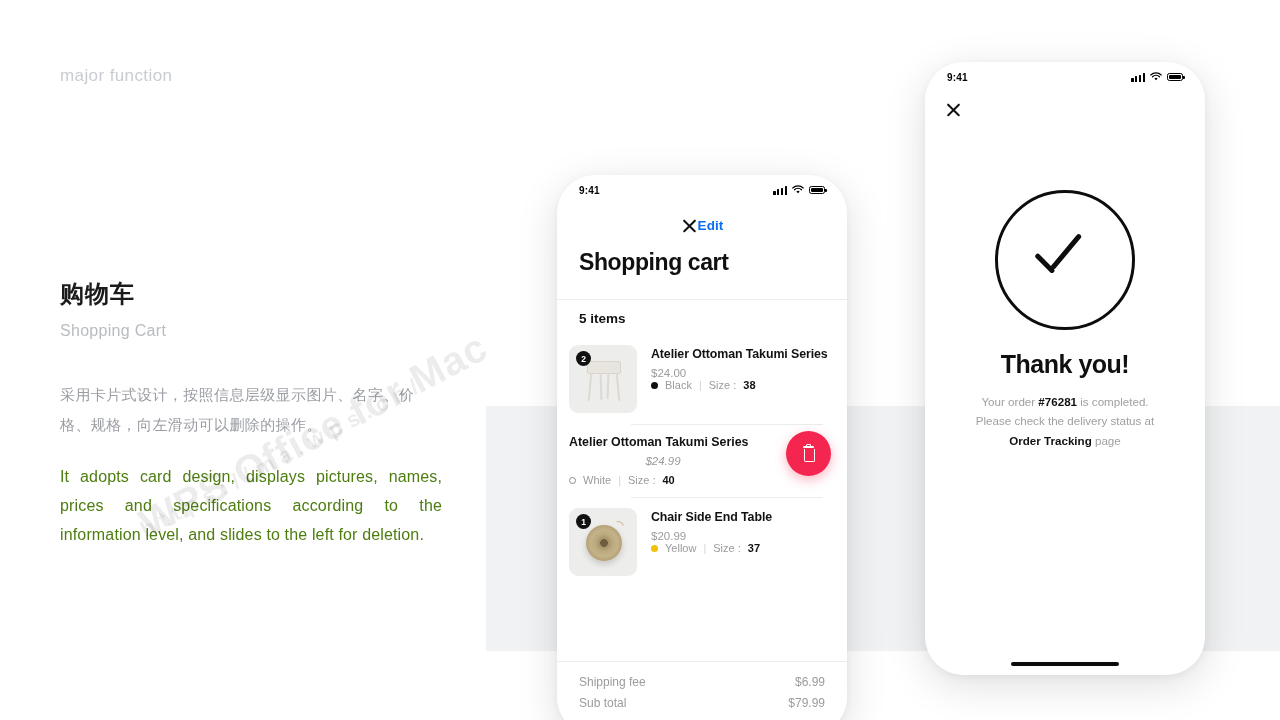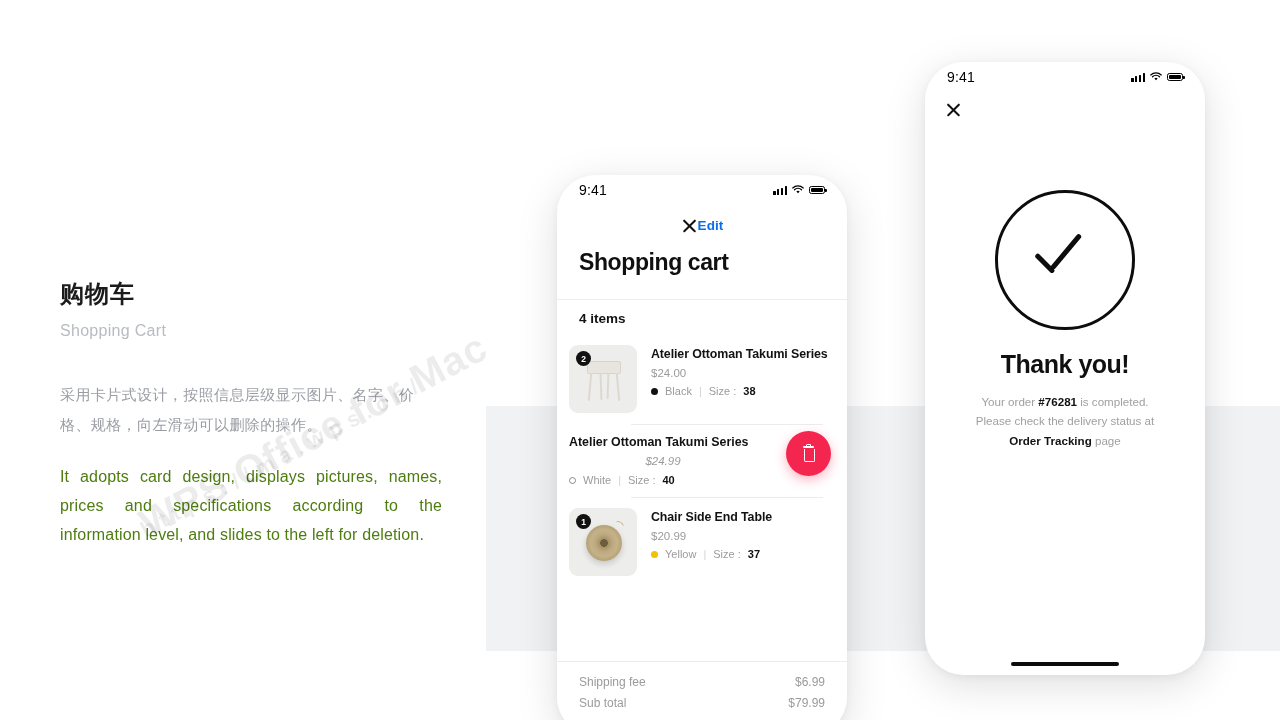--- a/index.html
+++ b/index.html
@@ -52,21 +52,21 @@
   .phone .notch{
     position:absolute; top:0; left:50%; transform:translateX(-50%);
     width:43%; height:26px; background:#ffffff; border-radius:0 0 16px 16px;
     z-index:6;
   }
   .statusbar{
     position:absolute; top:0; left:0; right:0; height:30px;
     display:flex; align-items:center; justify-content:space-between;
     padding:0 22px; z-index:7; pointer-events:none;
   }
-  .status-time{ font-size:14px; font-weight:400; color:#000; letter-spacing:.2px; }
+  .status-time{ font-size:10px; font-weight:700; color:#000; letter-spacing:.2px; }
   .status-icons{ display:flex; align-items:center; gap:5px; }
 
   
   .sig{ display:flex; align-items:flex-end; gap:1.4px; height:9px; }
   .sig i{ width:2.4px; background:#000; border-radius:.6px; display:block; }
   .sig i:nth-child(1){height:3.5px}
   .sig i:nth-child(2){height:5.3px}
   .sig i:nth-child(3){height:7px}
   .sig i:nth-child(4){height:9px}
   .batt{
@@ -148,21 +148,21 @@
   }
   .twine .str{
     position:absolute; width:12px; height:12px; border:1px solid #cbbb93;
     border-radius:50%; border-color:#cbbb93 transparent transparent transparent;
     top:-4px; right:-2px; transform:rotate(30deg);
   }
 
   .row-info{ flex:1; min-width:0; padding-top:2px; }
   .prod-name{ font-size:12.4px; font-weight:700; color:#121212; letter-spacing:-.1px; }
   .prod-price{ font-size:11.5px; color:#9b9b9b; margin-top:6px; }
-  .prod-meta{ display:flex; align-items:center; gap:7px; margin-top:6px; font-size:11px; color:#9b9b9b; }
+  .prod-meta{ display:flex; align-items:center; gap:7px; font-size:11px; color:#9b9b9b; }
   .dot{ width:7px; height:7px; border-radius:50%; display:inline-block; }
   .dot.hollow{ background:transparent; border:1.3px solid #8b8b8b; }
   .sep{ color:#d3d3d3; }
   .sz-val{ color:#111; font-weight:700; }
   .row-sep{ height:1px; background:#ececec; margin:11px 12px 0 62px; }
 
   
   .cart-row.swiped .row-inner{ padding-right:0; }
   .swipe-body{ width:100%; }
   .swipe-name{ font-size:12.4px; font-weight:700; color:#121212; }
@@ -234,20 +234,21 @@
     font-weight:700; white-space:nowrap; letter-spacing:1px;
     transform-origin:left top;
   }
   .wm1{ left:132px; top:506px; font-size:40px; transform:rotate(-28deg); }
   .wm2{ left:136px; top:520px; font-size:22px; transform:rotate(-28deg); letter-spacing:7px; }
 </style>
 </head>
 <body>
 
 <div class="left-col">
+  <div class="h-en">major function</div>
 </div>
 
 <div class="sub-block">
   <div class="sub-zh">购物车</div>
   <div class="sub-en">Shopping Cart</div>
 </div>
 
 <div class="body-block">
   <div class="body-zh">采用卡片式设计，按照信息层级显示图片、名字、价格、规格，向左滑动可以删除的操作。</div>
   <div class="body-en">It adopts card design, displays pictures, names, prices and specifications according to the information level, and slides to the left for deletion.</div>
@@ -281,21 +282,21 @@
     </div>
   </div>
 
   <div class="cart-nav">
     <div class="x-icon"></div>
     <div class="edit-link">Edit</div>
   </div>
 
   <div class="cart-title">Shopping cart</div>
   <div class="cart-divider"></div>
-  <div class="items-count">4 items</div>
+  <div class="items-count">5 items</div>
 
   <div class="cart-list">
 
     <div class="cart-row">
       <div class="row-inner">
         <div class="thumb">
           <div class="qty-badge">2</div>
           <div class="thumb-art">
             <div class="stool">
               <div class="seat"></div>

